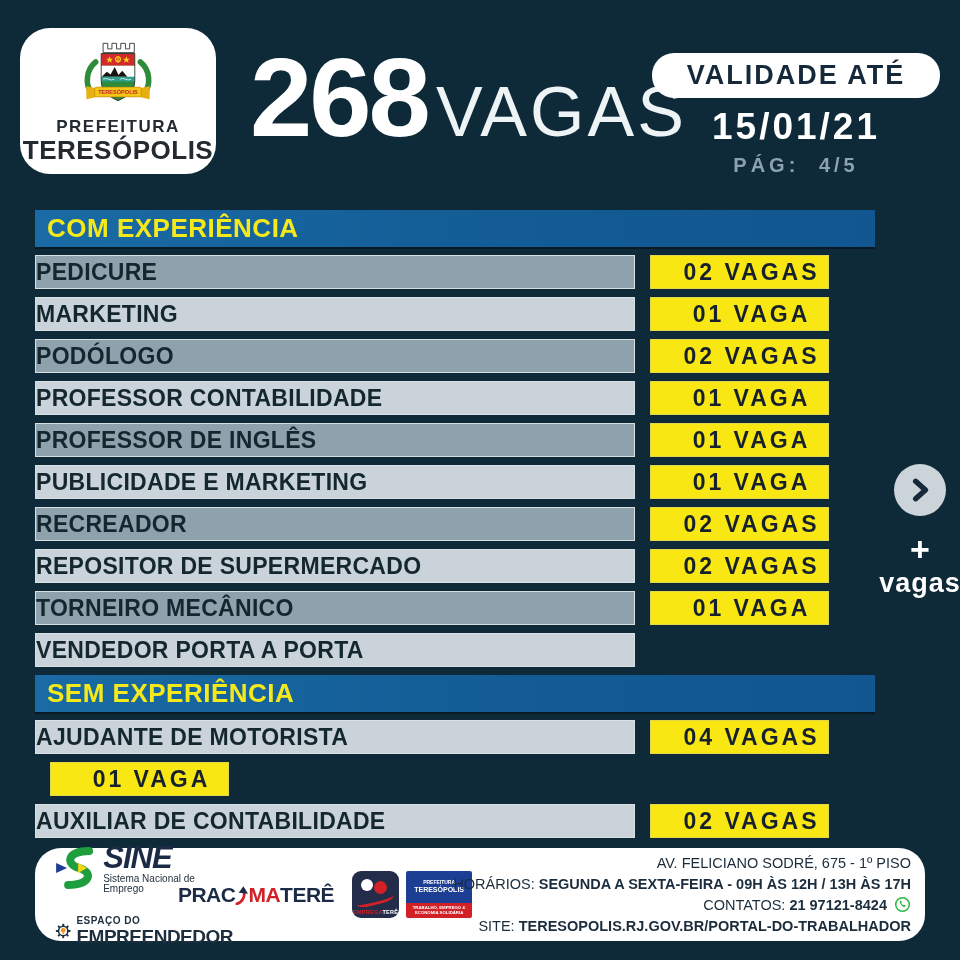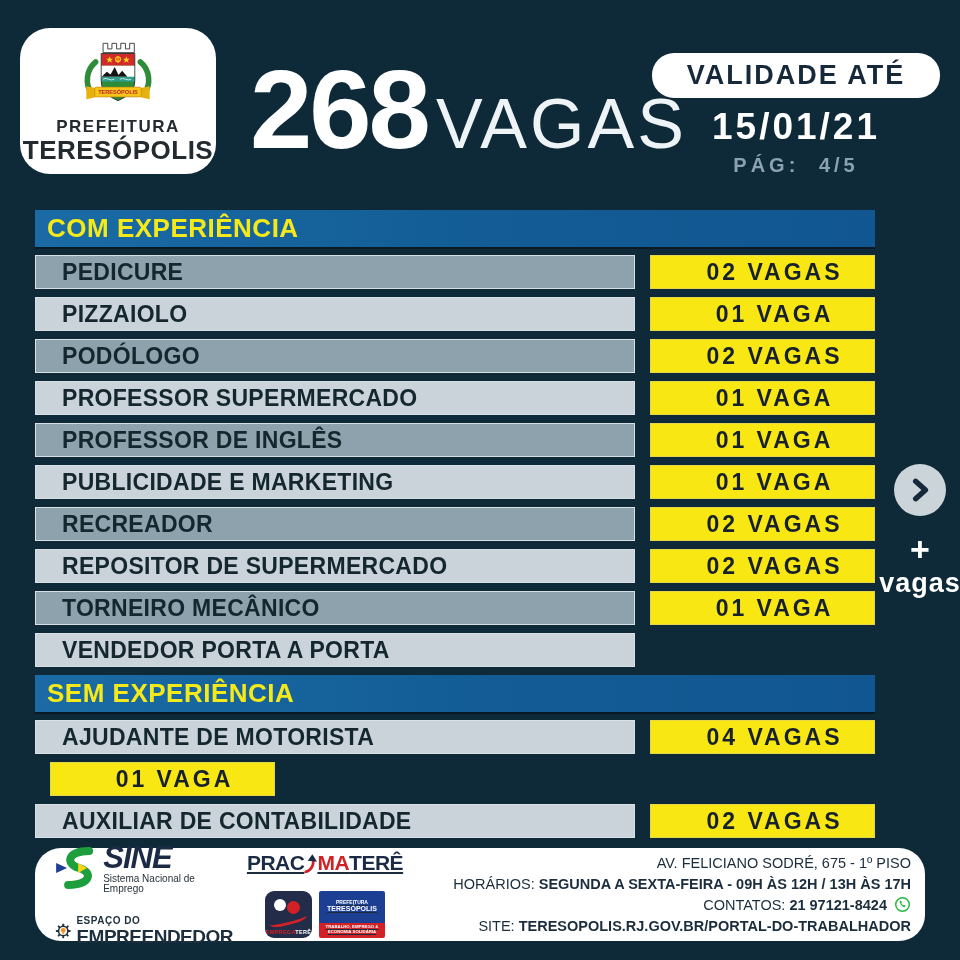--- a/index.html
+++ b/index.html
@@ -12,21 +12,21 @@
 
   
   .logo-card{
     position:absolute;left:20px;top:28px;width:196px;height:146px;
     background:#ffffff;border-radius:30px;
     display:flex;flex-direction:column;align-items:center;padding-top:6px;
   }
   .logo-line1{font-size:17px;font-weight:800;color:#232a30;letter-spacing:1.5px;line-height:1.1;margin-top:2px;}
   .logo-line2{font-size:26px;font-weight:900;color:#232a30;letter-spacing:0.5px;line-height:1.05;}
 
-  .count-block{position:absolute;left:250px;top:54px;display:flex;align-items:baseline;color:#fff;}
+  .count-block{position:absolute;left:250px;top:42px;display:flex;align-items:baseline;color:#fff;}
   .count-number{font-size:112px;font-weight:900;line-height:1;letter-spacing:-3px;}
   .count-label{font-size:70px;font-weight:100;line-height:1;letter-spacing:3px;color:#eef3f6;margin-left:8px;}
 
   .validity{position:absolute;right:20px;top:53px;width:288px;text-align:center;}
   .validity-pill{
     display:block;background:#ffffff;border-radius:22px;height:45px;
     font-size:27px;font-weight:700;color:#16293A;letter-spacing:2px;
     line-height:45px;
   }
   .validity-date{font-size:37px;font-weight:800;color:#ffffff;letter-spacing:3px;margin-top:8px;}
@@ -36,28 +36,28 @@
   
   .list{position:absolute;left:35px;top:210px;width:840px;}
   .section-header{
     height:37px;margin-bottom:8px;display:flex;align-items:center;padding-left:12px;
     background:linear-gradient(90deg,#1A6BA5 0%,#135C95 55%,#115690 100%);
     color:#F5E91A;font-size:26px;font-weight:800;letter-spacing:0.5px;
     box-shadow:0 2px 0 rgba(0,0,0,0.35);
   }
   .row{display:flex;margin-bottom:8px;height:34px;}
   .job-bar{
-    width:600px;display:flex;align-items:center;padding-left:26px;
+    width:600px;display:flex;align-items:center;padding-left:0;
     font-size:23px;font-weight:800;color:#14272F;letter-spacing:0.3px;
     border:1px solid #d9e0e4;
   }
   .job-bar.dark{background:#8DA2AD;}
   .job-bar.light{background:#C9D3D9;}
   .badge{
-    width:225px;margin-left:15px;background:#F8E713;
+    width:179px;margin-left:15px;background:#F8E713;
     display:flex;align-items:center;justify-content:center;
     font-size:23px;font-weight:800;color:#17212E;letter-spacing:3px;
     border:1px solid #e4d64a;
     padding-left:24px;
   }
 
   
   .more{position:absolute;left:882px;top:464px;width:76px;display:flex;flex-direction:column;align-items:center;}
   .more-circle{width:52px;height:52px;border-radius:50%;background:#CBD4D9;display:flex;align-items:center;justify-content:center;cursor:pointer;}
   .more-plus{color:#ffffff;font-size:34px;font-weight:900;line-height:1;margin-top:16px;}
@@ -73,21 +73,21 @@
   .fcol1{width:178px;display:flex;flex-direction:column;justify-content:center;gap:20px;}
   .sine-row{display:flex;align-items:center;gap:4px;}
   .sine-text{display:flex;flex-direction:column;line-height:1;}
   .sine-name{font-size:31px;font-weight:900;font-style:italic;color:#1B2B45;letter-spacing:-1px;}
   .sine-sub{font-size:10px;font-weight:400;color:#27323c;margin-top:1px;}
   .espaco-row{display:flex;align-items:center;gap:5px;}
   .espaco-text{display:flex;flex-direction:column;line-height:1;color:#1D2F3E;}
   .espaco-l1{font-size:10px;font-weight:700;letter-spacing:0.5px;}
   .espaco-l2{font-size:19px;font-weight:900;letter-spacing:-0.5px;margin-top:1px;}
 
-  .fcol2{width:168px;display:flex;flex-direction:column;align-items:center;justify-content:center;gap:18px;text-decoration:underline;}
+  .fcol2{width:168px;display:flex;flex-direction:row;align-items:center;justify-content:center;gap:18px;}
   .pracima{display:flex;align-items:flex-end;font-size:21px;font-weight:900;letter-spacing:-0.5px;line-height:1;}
   .pracima .navy{color:#1B2B45;}
   .pracima .red{color:#D22027;}
   .mini-badges{display:flex;gap:7px;align-items:center;}
   .emprega-badge{
     width:47px;height:47px;background:#232C48;border-radius:9px;position:relative;overflow:hidden;
   }
   .emprega-badge .c1{position:absolute;left:9px;top:8px;width:12px;height:12px;border-radius:50%;background:#ffffff;}
   .emprega-badge .c2{position:absolute;left:22px;top:10px;width:13px;height:13px;border-radius:50%;background:#D22027;}
   .emprega-badge .swoosh{position:absolute;left:4px;top:24px;width:38px;height:10px;border-radius:50%/70%;border-bottom:3px solid #D22027;transform:rotate(-14deg);}
@@ -158,29 +158,29 @@
 
   <div class="list">
 
     <div class="section-header">COM EXPERIÊNCIA</div>
 
     <div class="row">
       <div class="job-bar dark">PEDICURE</div>
       <div class="badge">02 VAGAS</div>
     </div>
     <div class="row">
-      <div class="job-bar light">PIZZAIOLO</div>
+      <div class="job-bar light">MARKETING</div>
       <div class="badge">01 VAGA</div>
     </div>
     <div class="row">
       <div class="job-bar dark">PODÓLOGO</div>
       <div class="badge">02 VAGAS</div>
     </div>
     <div class="row">
-      <div class="job-bar light">PROFESSOR SUPERMERCADO</div>
+      <div class="job-bar light">PROFESSOR CONTABILIDADE</div>
       <div class="badge">01 VAGA</div>
     </div>
     <div class="row">
       <div class="job-bar dark">PROFESSOR DE INGLÊS</div>
       <div class="badge">01 VAGA</div>
     </div>
     <div class="row">
       <div class="job-bar light">PUBLICIDADE E MARKETING</div>
       <div class="badge">01 VAGA</div>
     </div>

